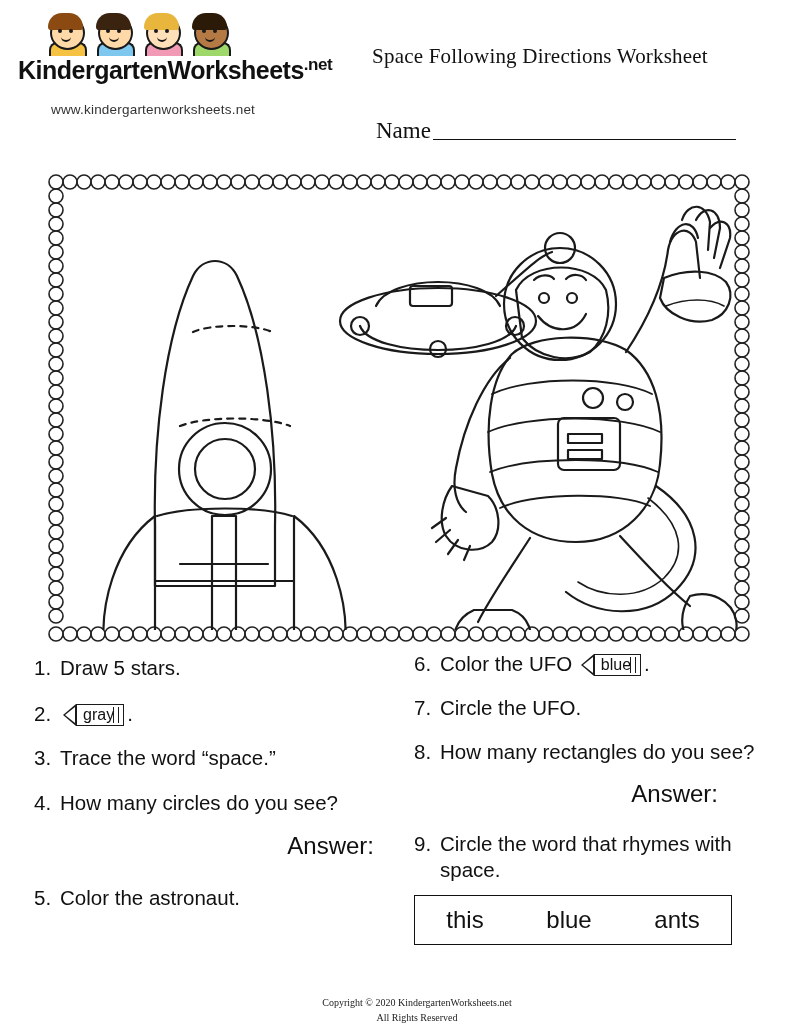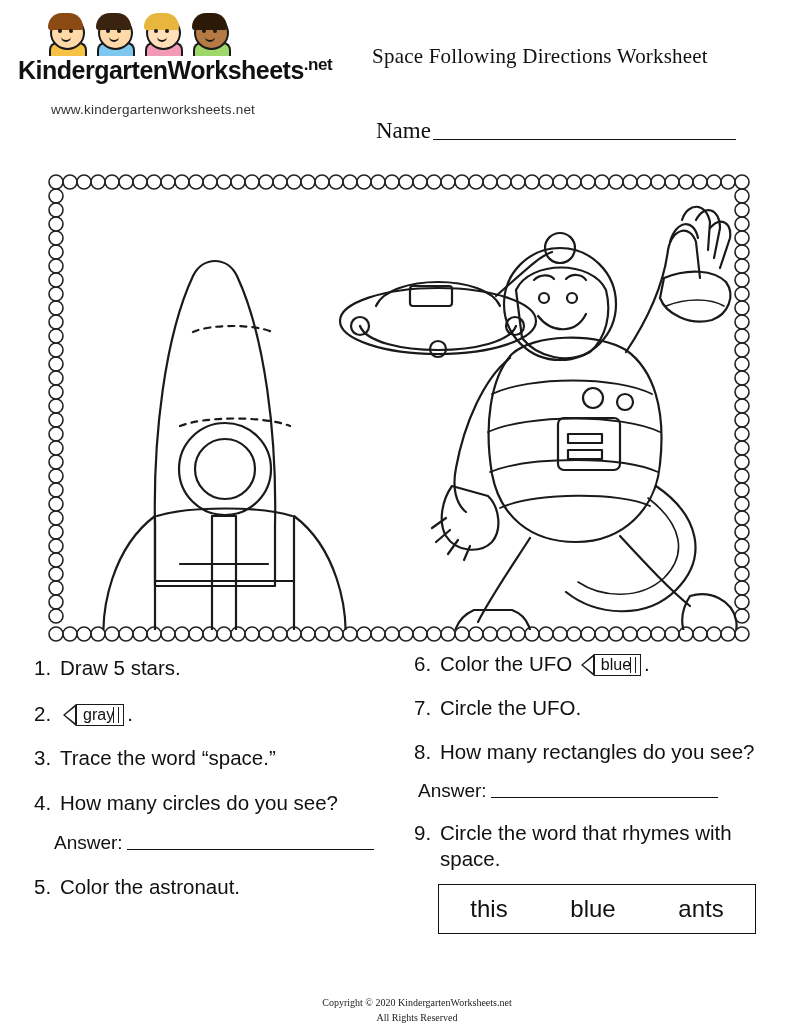--- a/index.html
+++ b/index.html
@@ -211,24 +211,25 @@
   }
   .item .num {
     width: 26px;
     flex: none;
   }
   .item .txt { flex: 1; }
 
   .answer-line {
     margin-left: 20px;
     margin-top: 7px;
-    font-size: 19px;
+    font-size: 24px;
     color: #111;
     display: flex;
     align-items: flex-end;
+    flex-direction: column;
   }
   .answer-line .rule {
     flex: 1;
     border-bottom: 1.6px solid #111;
     margin-bottom: 4px;
     margin-left: 4px;
   }
 
   
   .crayon {
@@ -271,21 +272,20 @@
     right: 4px;
     top: 2px;
     bottom: 2px;
     width: 4px;
     border-left: 1.4px solid #1a1a1a;
     border-right: 1.4px solid #1a1a1a;
   }
 
   .rhyme-box {
     margin-top: 12px;
-    margin-left: 24px;
     width: 316px;
     height: 48px;
     border: 1.8px solid #111;
     display: flex;
     align-items: center;
     justify-content: space-around;
     font-size: 24px;
     color: #111;
   }
 

